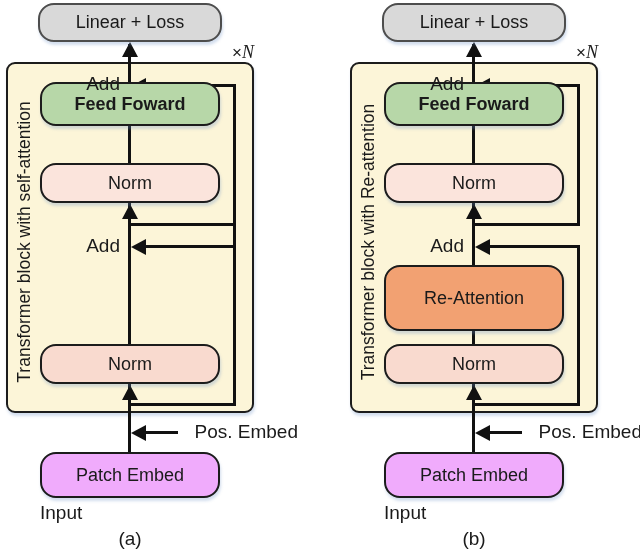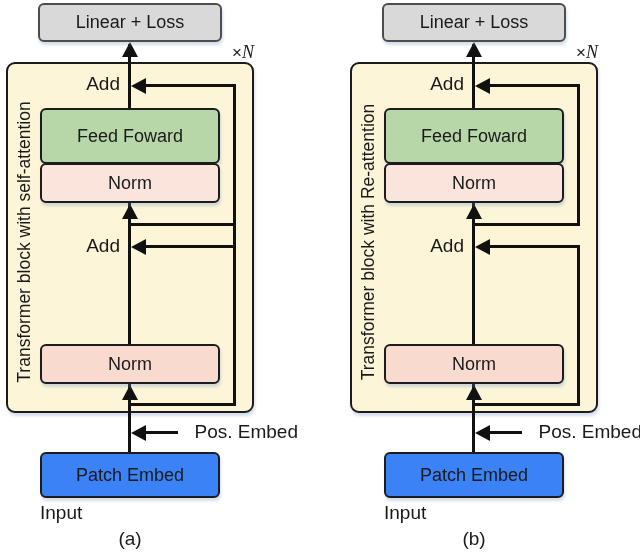--- a/index.html
+++ b/index.html
@@ -19,32 +19,32 @@
   }
   .block-label{
     position:absolute;left:-144px;top:230px;width:336px;height:24px;
     transform:rotate(-90deg);text-align:center;font-size:17.5px;line-height:24px;
     z-index:2;white-space:nowrap;
   }
 
   
   .node{
     position:absolute;left:40px;width:180px;box-sizing:border-box;
-    border:2px solid #1c1c1c;border-radius:6px;z-index:4;
+    border:2px solid #1c1c1c;border-radius:16px;z-index:4;
     display:flex;align-items:center;justify-content:center;
     font-size:18px;box-shadow:1px 3px 3px rgba(110,145,200,.30);
   }
   .linear-loss{left:38px;top:3px;width:184px;height:39px;background:#d9d9d9;border-color:#4d4d4d;border-width:2px;}
-  .feed-forward{top:108px;height:56px;background:#b7d7a8;}
+  .feed-forward{top:82px;height:44px;background:#b7d7a8;font-weight:bold;}
   .norm-upper{top:163px;height:40px;background:#fbe4dc;}
   .attention{top:265px;height:66px;}
   .attention-self{background:#b6d0ea;}
   .attention-re{background:#f2a172;}
   .norm-lower{top:344px;height:40px;background:#f9dacf;}
-  .patch-embed{top:452px;height:46px;background:#3b82f6;}
+  .patch-embed{top:452px;height:46px;background:#f0abfc;}
 
   
   .line{position:absolute;background:#111;z-index:3;}
   .main-line{left:128px;top:44px;width:3px;height:408px;}
   .skip-top-h{left:136px;top:84px;width:99px;height:3px;}
   .tap1-h{left:130px;top:223px;width:105px;height:3px;}
   .add2-h{left:136px;top:245px;width:99px;height:3px;}
   .tap2-h{left:130px;top:403px;width:105px;height:3px;}
   .rail-upper{left:233px;top:84px;width:3px;height:142px;}
   .rail-mid{left:233px;top:226px;width:3px;height:19px;}
@@ -149,20 +149,23 @@
     <div class="arr arr-left a-pos"></div>
 
     <div class="txt add-upper">Add</div>
     <div class="node feed-forward">
       <span>Feed Foward</span>
     </div>
     <div class="node norm-upper">
       <span>Norm</span>
     </div>
     <div class="txt add-lower">Add</div>
+    <div class="node attention attention-re">
+      <span>Re-Attention</span>
+    </div>
     <div class="node norm-lower">
       <span>Norm</span>
     </div>
 
     <div class="txt pos-label">Pos. Embed</div>
     <div class="node patch-embed">
       <span>Patch Embed</span>
     </div>
     <div class="txt input-label">Input</div>
     <div class="txt caption">(b)</div>

